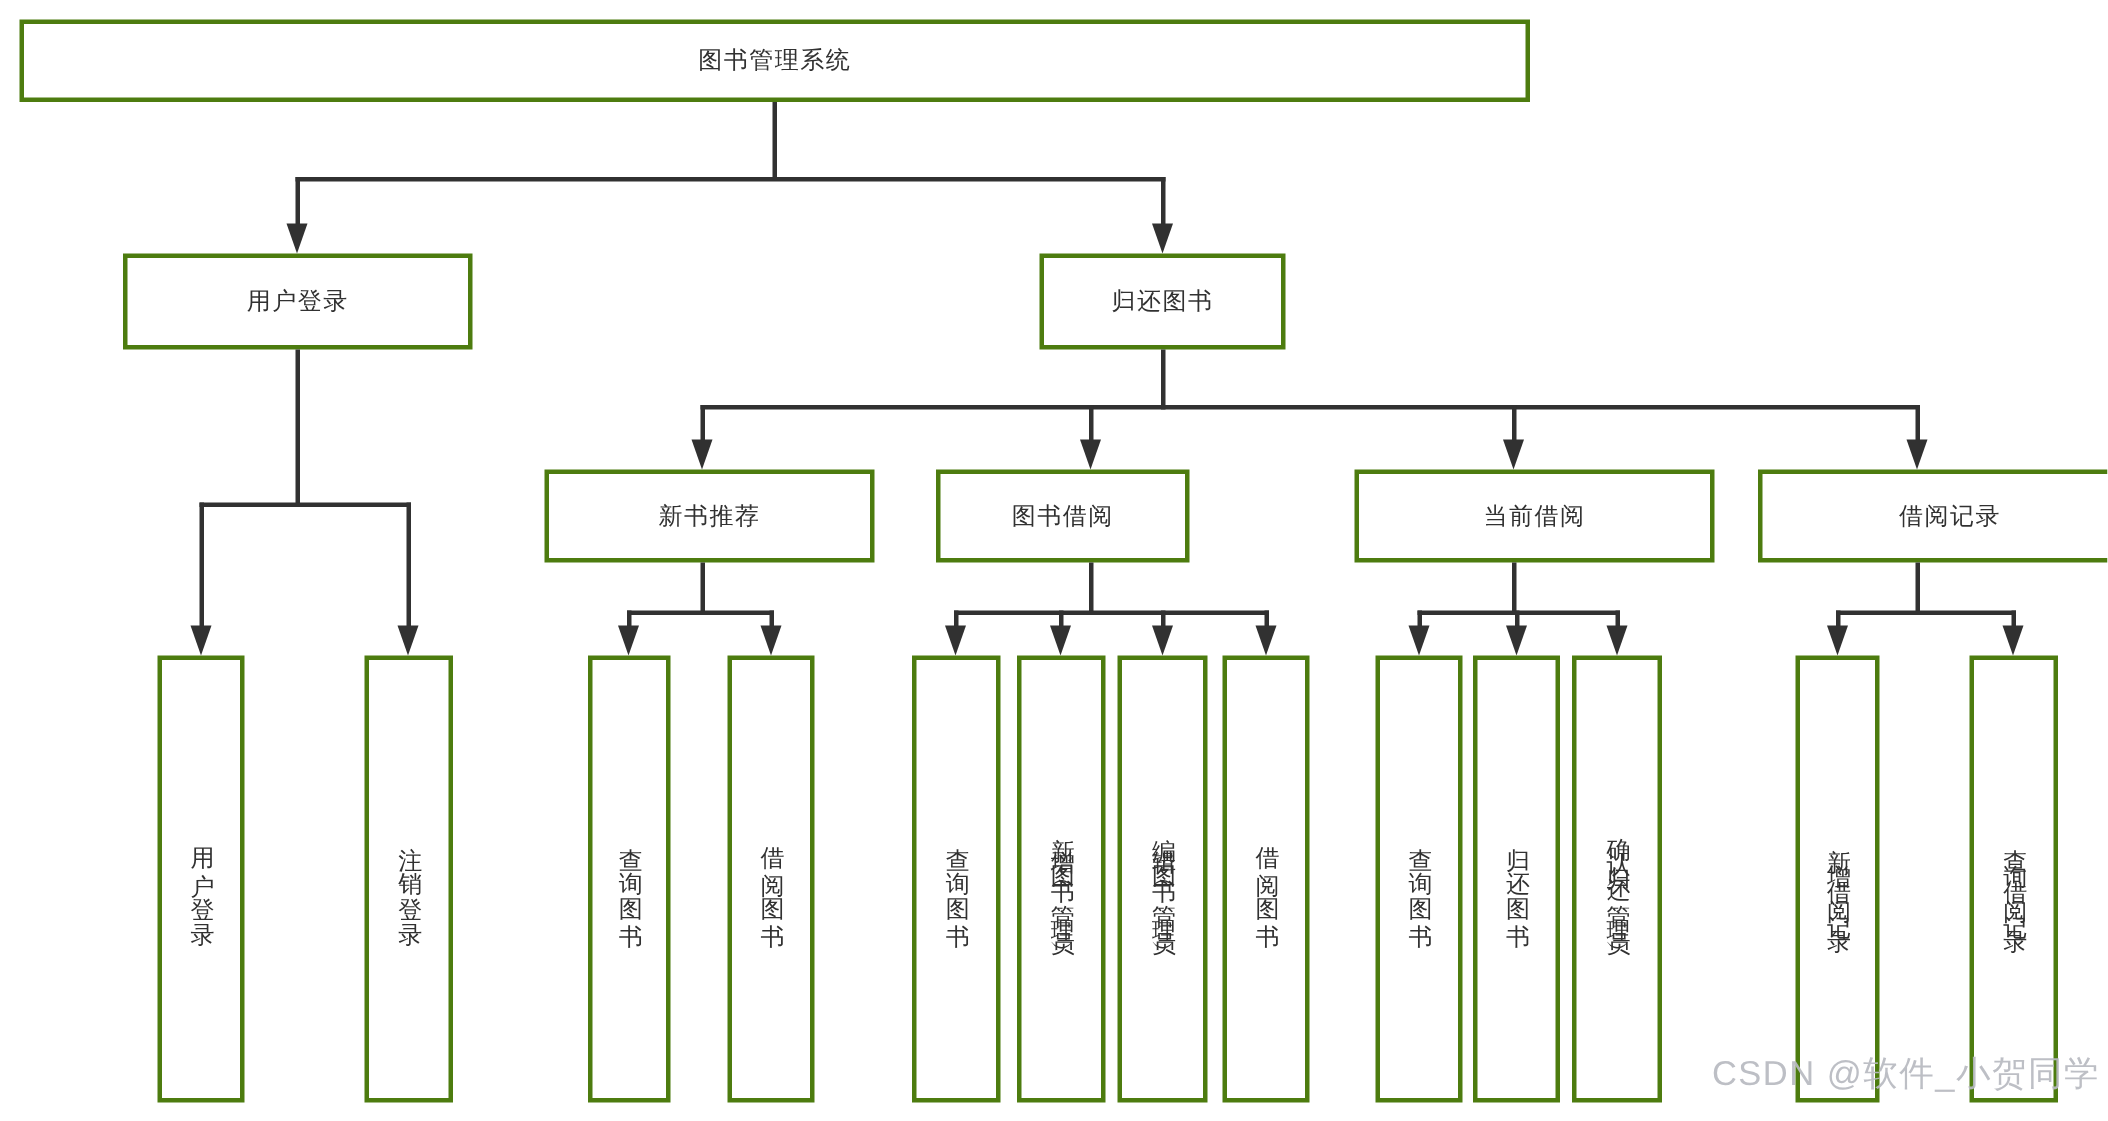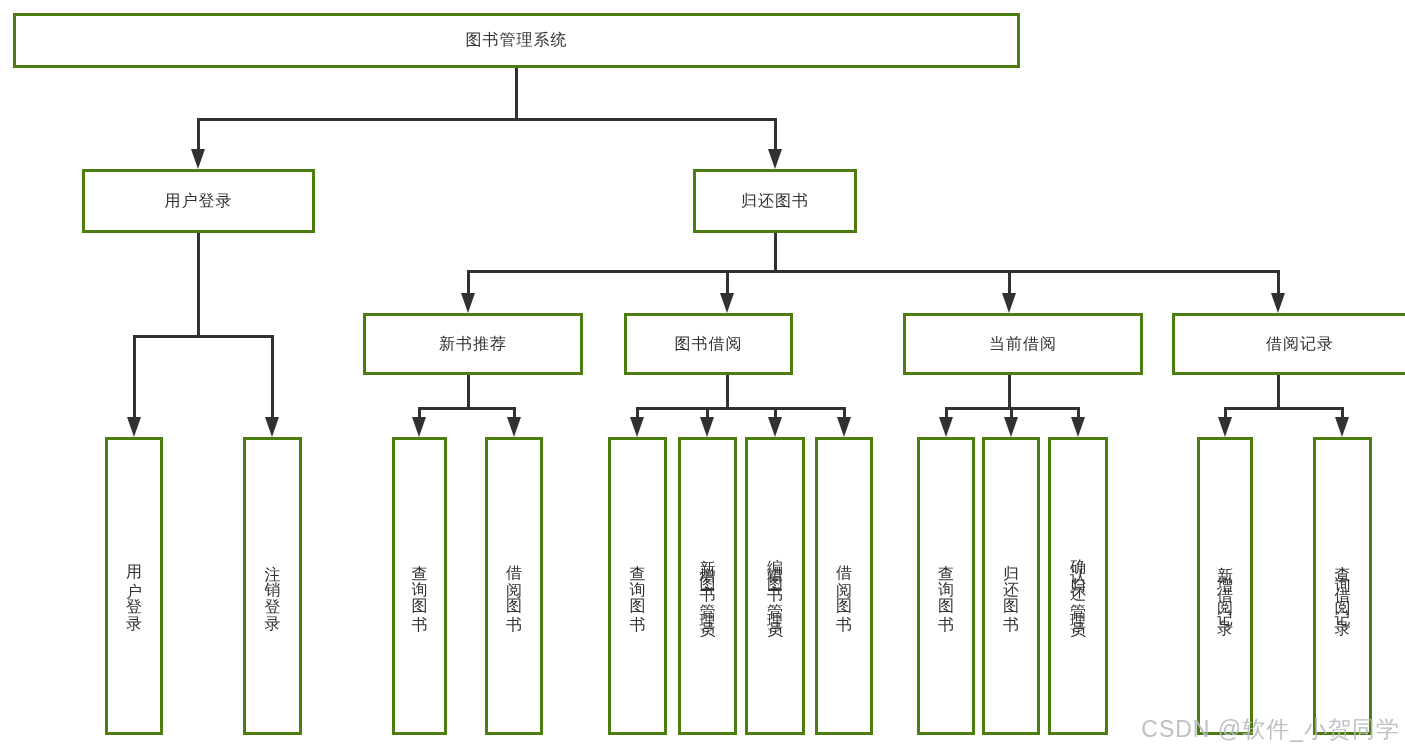--- a/index.html
+++ b/index.html
@@ -34,21 +34,21 @@
   .vl{position:absolute;width:3px;margin-left:-1.5px;background:#313131;}
   .hl{position:absolute;height:3px;background:#313131;}
   .arr{
     position:absolute;width:0;height:0;margin-left:-7px;
     border-left:7px solid transparent;
     border-right:7px solid transparent;
     border-top:20px solid #313131;
   }
   .watermark{
     position:absolute;
-    right:5px;bottom:2px;
+    right:5px;bottom:16px;
     font-size:23px;
     letter-spacing:1px;
     color:#b8bac1;
     opacity:.92;
     z-index:10;
     white-space:nowrap;
   }
 </style>
 </head>
 <body>

